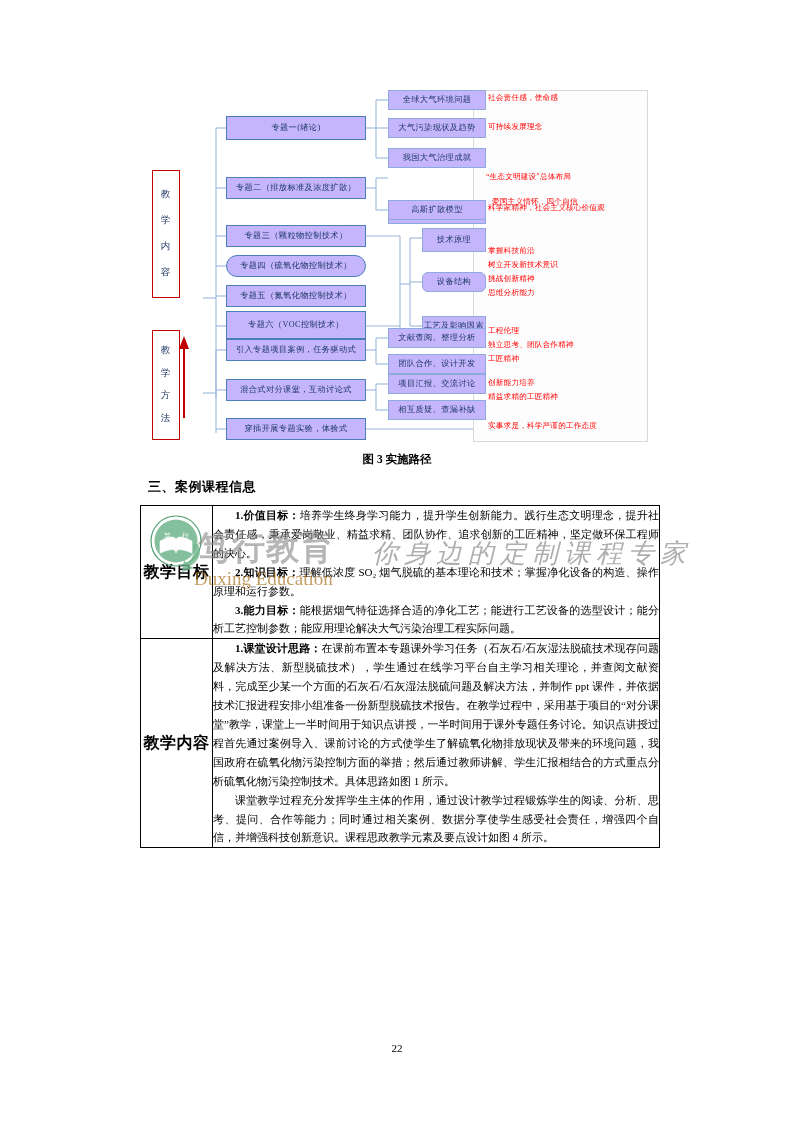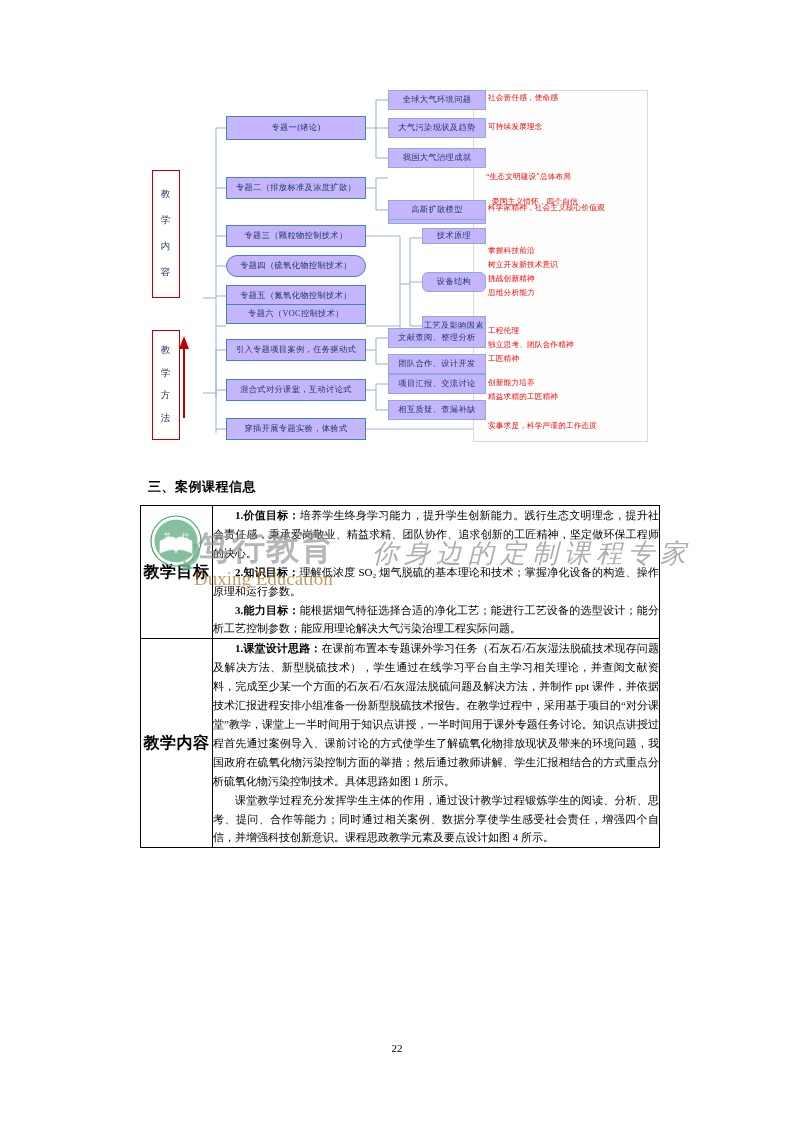--- a/index.html
+++ b/index.html
@@ -281,31 +281,31 @@
       <span>学</span>
       <span>方</span>
       <span>法</span>
     </div>
 
     <div class="dg-box" style="left:78px; top:28px; width:140px; height:24px;">专题一(绪论)</div>
     <div class="dg-box" style="left:78px; top:89px; width:140px; height:22px;">专题二（排放标准及浓度扩散）</div>
     <div class="dg-box" style="left:78px; top:137px; width:140px; height:22px;">专题三（颗粒物控制技术）</div>
     <div class="dg-box" style="left:78px; top:167px; width:140px; height:22px;border-radius:11px;">专题四（硫氧化物控制技术）</div>
     <div class="dg-box" style="left:78px; top:197px; width:140px; height:22px;">专题五（氮氧化物控制技术）</div>
-    <div class="dg-box" style="left:78px; top:216px; width:140px; height:20px;">专题六（VOC控制技术）</div>
+    <div class="dg-box" style="left:78px; top:223px; width:140px; height:28px;">专题六（VOC控制技术）</div>
     <div class="dg-box" style="left:78px; top:251px; width:140px; height:22px;">引入专题项目案例，任务驱动式</div>
     <div class="dg-box" style="left:78px; top:291px; width:140px; height:22px;">混合式对分课堂，互动讨论式</div>
     <div class="dg-box" style="left:78px; top:330px; width:140px; height:22px;">穿插开展专题实验，体验式</div>
 
     <div class="dg-box thin" style="left:240px; top:2px; width:98px; height:20px;">全球大气环境问题</div>
     <div class="dg-box thin" style="left:240px; top:30px; width:98px; height:20px;">大气污染现状及趋势</div>
     <div class="dg-box thin" style="left:240px; top:60px; width:98px; height:20px;">我国大气治理成就</div>
     <div class="dg-box thin" style="left:240px; top:80px; width:98px; height:20px;margin-top:36px;">大气环境排放标准</div>
     <div class="dg-box thin" style="left:240px; top:112px; width:98px; height:20px;">高斯扩散模型</div>
-    <div class="dg-box thin" style="left:274px; top:140px; width:64px; height:16px;">技术原理</div>
+    <div class="dg-box thin" style="left:274px; top:140px; width:64px; height:24px;">技术原理</div>
     <div class="dg-box thin" style="left:274px; top:184px; width:64px; height:20px;border-radius:6px;">设备结构</div>
     <div class="dg-box thin" style="left:274px; top:228px; width:64px; height:20px;">工艺及影响因素</div>
     <div class="dg-box thin" style="left:240px; top:240px; width:98px; height:20px;">文献查阅、整理分析</div>
     <div class="dg-box thin" style="left:240px; top:266px; width:98px; height:20px;">团队合作、设计开发</div>
     <div class="dg-box thin" style="left:240px; top:286px; width:98px; height:20px;">项目汇报、交流讨论</div>
     <div class="dg-box thin" style="left:240px; top:312px; width:98px; height:20px;">相互质疑、查漏补缺</div>
 
     <div class="dg-red-text" style="left:340px; top:5px;">社会责任感，使命感</div>
     <div class="dg-red-text" style="left:340px; top:34px;">可持续发展理念</div>
     <div class="dg-red-text" style="left:344px; top:64px;margin-top:45px;">爱国主义情怀，四个自信</div>
@@ -316,20 +316,21 @@
     <div class="dg-red-text" style="left:340px; top:186px;">挑战创新精神</div>
     <div class="dg-red-text" style="left:340px; top:200px;">思维分析能力</div>
     <div class="dg-red-text" style="left:340px; top:238px;">工程伦理</div>
     <div class="dg-red-text" style="left:340px; top:252px;">独立思考、团队合作精神</div>
     <div class="dg-red-text" style="left:340px; top:266px;">工匠精神</div>
     <div class="dg-red-text" style="left:340px; top:290px;">创新能力培养</div>
     <div class="dg-red-text" style="left:340px; top:304px;">精益求精的工匠精神</div>
     <div class="dg-red-text" style="left:340px; top:333px;">实事求是，科学严谨的工作态度</div>
   </div>
 
+  <div class="fig-caption">图 3 实施路径</div>
   <div class="sec-heading">三、案例课程信息</div>
 
   <table class="info-table">
     <tbody>
         <tr>
       <td class="lbl-cell">教学目标</td>
       <td class="body-cell">
         <p><b>1.价值目标：</b><span>培养学生终身学习能力，提升学生创新能力。践行生态文明理念，提升社会责任感，秉承爱岗敬业、精益求精、团队协作、追求创新的工匠精神，坚定做环保工程师的决心。</span></p>
         <p><b>2.知识目标：</b><span>理解低浓度 SO₂ 烟气脱硫的基本理论和技术；掌握净化设备的构造、操作原理和运行参数。</span></p>
         <p><b>3.能力目标：</b><span>能根据烟气特征选择合适的净化工艺；能进行工艺设备的选型设计；能分析工艺控制参数；能应用理论解决大气污染治理工程实际问题。</span></p>

